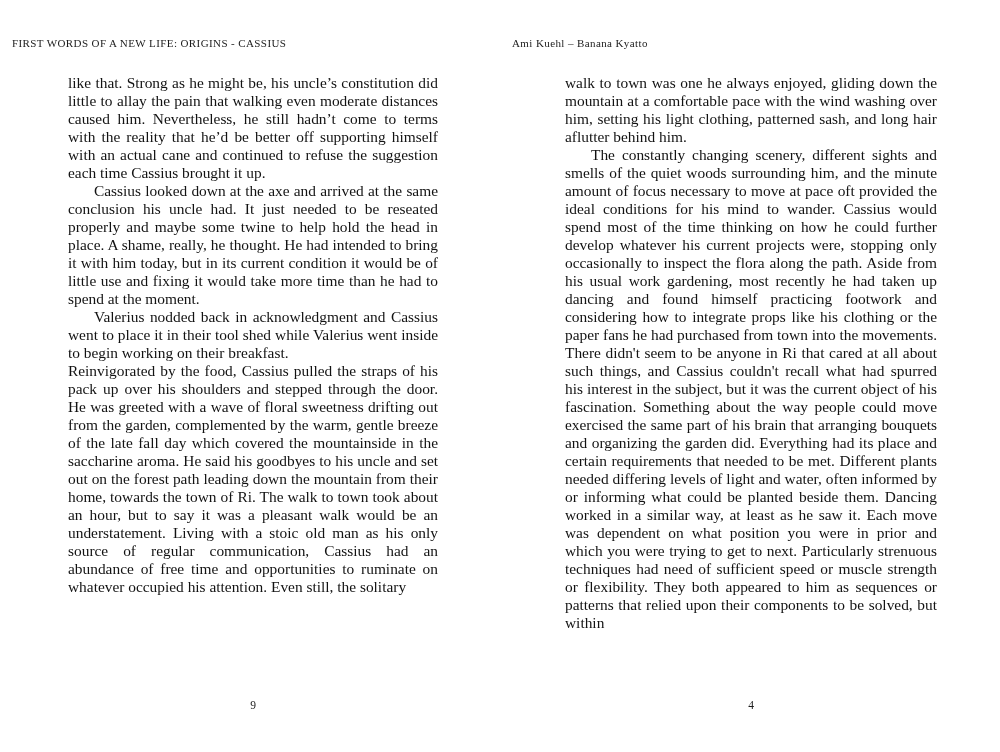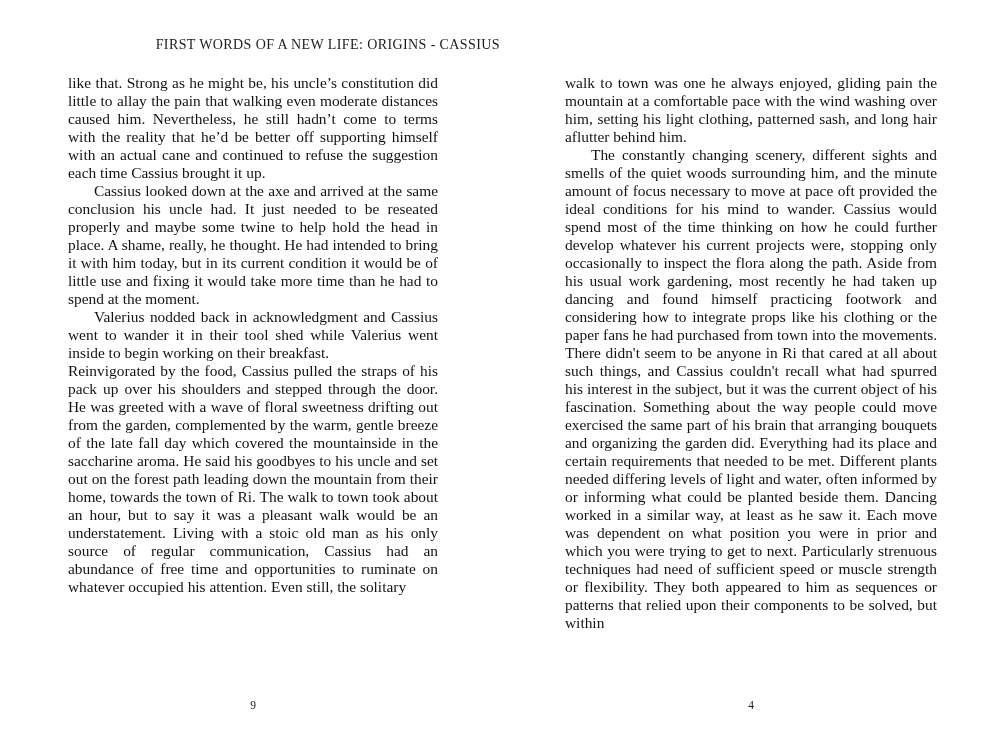--- a/index.html
+++ b/index.html
@@ -23,22 +23,22 @@
     width: 500px;
   }
   .page-left  { left: 0; }
   .page-right { left: 500px; }
 
   .running-head {
     position: absolute;
     top: 37px;
     left: 12px;
     right: 0;
-    text-align: right;
-    font-size: 14px;
+    text-align: left;
+    font-size: 11px;
     letter-spacing: 0.4px;
     color: #1b1b1b;
     white-space: nowrap;
   }
 
   .page-body {
     position: absolute;
     top: 74px;
     font-size: 15.4px;
     line-height: 18px;
@@ -69,27 +69,28 @@
 </head>
 <body>
 
 <div class="spread">
 
   <div class="page page-left">
     <div class="running-head">FIRST WORDS OF A NEW LIFE: ORIGINS - CASSIUS</div>
     <div class="page-body">
       <p>like that. Strong as he might be, his uncle’s constitution did little to allay the pain that walking even moderate distances caused him. Nevertheless, he still hadn’t come to terms with the reality that he’d be better off supporting himself with an actual cane and continued to refuse the suggestion each time Cassius brought it up.</p>
       <p class="indent">Cassius looked down at the axe and arrived at the same conclusion his uncle had. It just needed to be reseated properly and maybe some twine to help hold the head in place. A shame, really, he thought. He had intended to bring it with him today, but in its current condition it would be of little use and fixing it would take more time than he had to spend at the moment.</p>
-      <p class="indent">Valerius nodded back in acknowledgment and Cassius went to wander it in their tool shed while Valerius went inside to begin working on their breakfast.</p>
+      <p class="indent">Valerius nodded back in acknowledgment and Cassius went to place it in their tool shed while Valerius went inside to begin working on their breakfast.</p>
       <p>Reinvigorated by the food, Cassius pulled the straps of his pack up over his shoulders and stepped through the door. He was greeted with a wave of floral sweetness drifting out from the garden, complemented by the warm, gentle breeze of the late fall day which covered the mountainside in the saccharine aroma. He said his goodbyes to his uncle and set out on the forest path leading down the mountain from their home, towards the town of Ri. The walk to town took about an hour, but to say it was a pleasant walk would be an understatement. Living with a stoic old man as his only source of regular communication, Cassius had an abundance of free time and opportunities to ruminate on whatever occupied his attention. Even still, the solitary</p>
     </div>
     <div class="folio">9</div>
   </div>
 
   <div class="page page-right">
+    <div class="running-head">Ami Kuehl – Banana Kyatto</div>
     <div class="page-body">
-      <p>walk to town was one he always enjoyed, gliding pain the mountain at a comfortable pace with the wind washing over him, setting his light clothing, patterned sash, and long hair aflutter behind him.</p>
+      <p>walk to town was one he always enjoyed, gliding down the mountain at a comfortable pace with the wind washing over him, setting his light clothing, patterned sash, and long hair aflutter behind him.</p>
       <p class="indent">The constantly changing scenery, different sights and smells of the quiet woods surrounding him, and the minute amount of focus necessary to move at pace oft provided the ideal conditions for his mind to wander. Cassius would spend most of the time thinking on how he could further develop whatever his current projects were, stopping only occasionally to inspect the flora along the path. Aside from his usual work gardening, most recently he had taken up dancing and found himself practicing footwork and considering how to integrate props like his clothing or the paper fans he had purchased from town into the movements. There didn't seem to be anyone in Ri that cared at all about such things, and Cassius couldn't recall what had spurred his interest in the subject, but it was the current object of his fascination. Something about the way people could move exercised the same part of his brain that arranging bouquets and organizing the garden did. Everything had its place and certain requirements that needed to be met. Different plants needed differing levels of light and water, often informed by or informing what could be planted beside them. Dancing worked in a similar way, at least as he saw it. Each move was dependent on what position you were in prior and which you were trying to get to next. Particularly strenuous techniques had need of sufficient speed or muscle strength or flexibility. They both appeared to him as sequences or patterns that relied upon their components to be solved, but within</p>
     </div>
     <div class="folio">4</div>
   </div>
 
 </div>
 
 </body></html>

